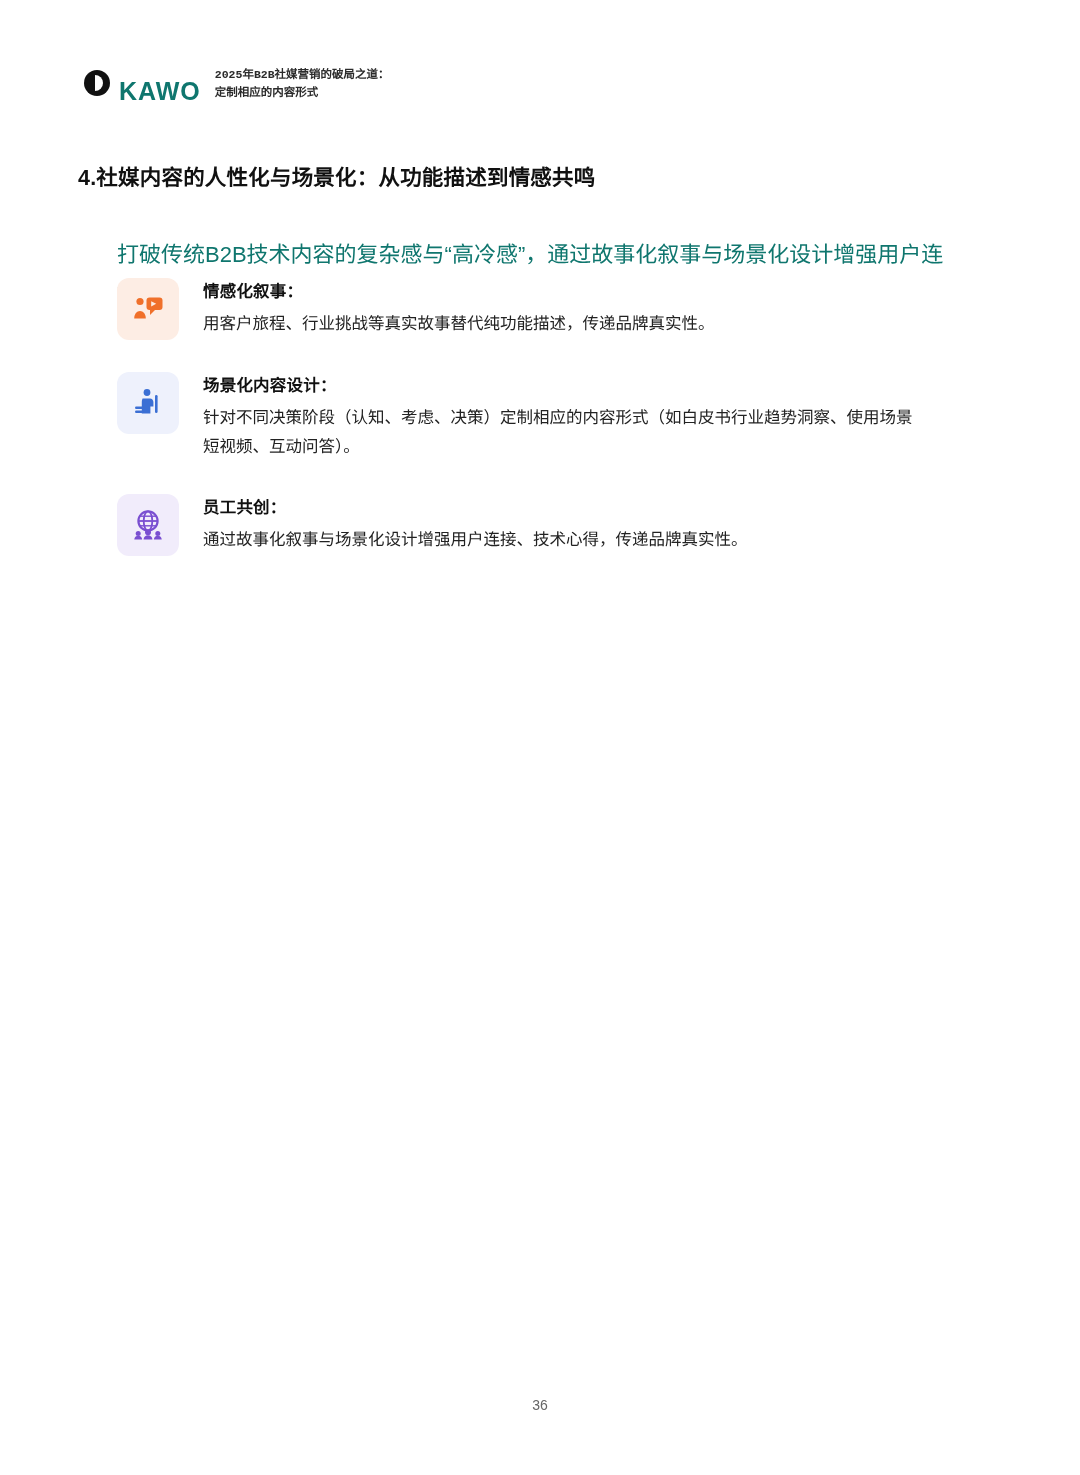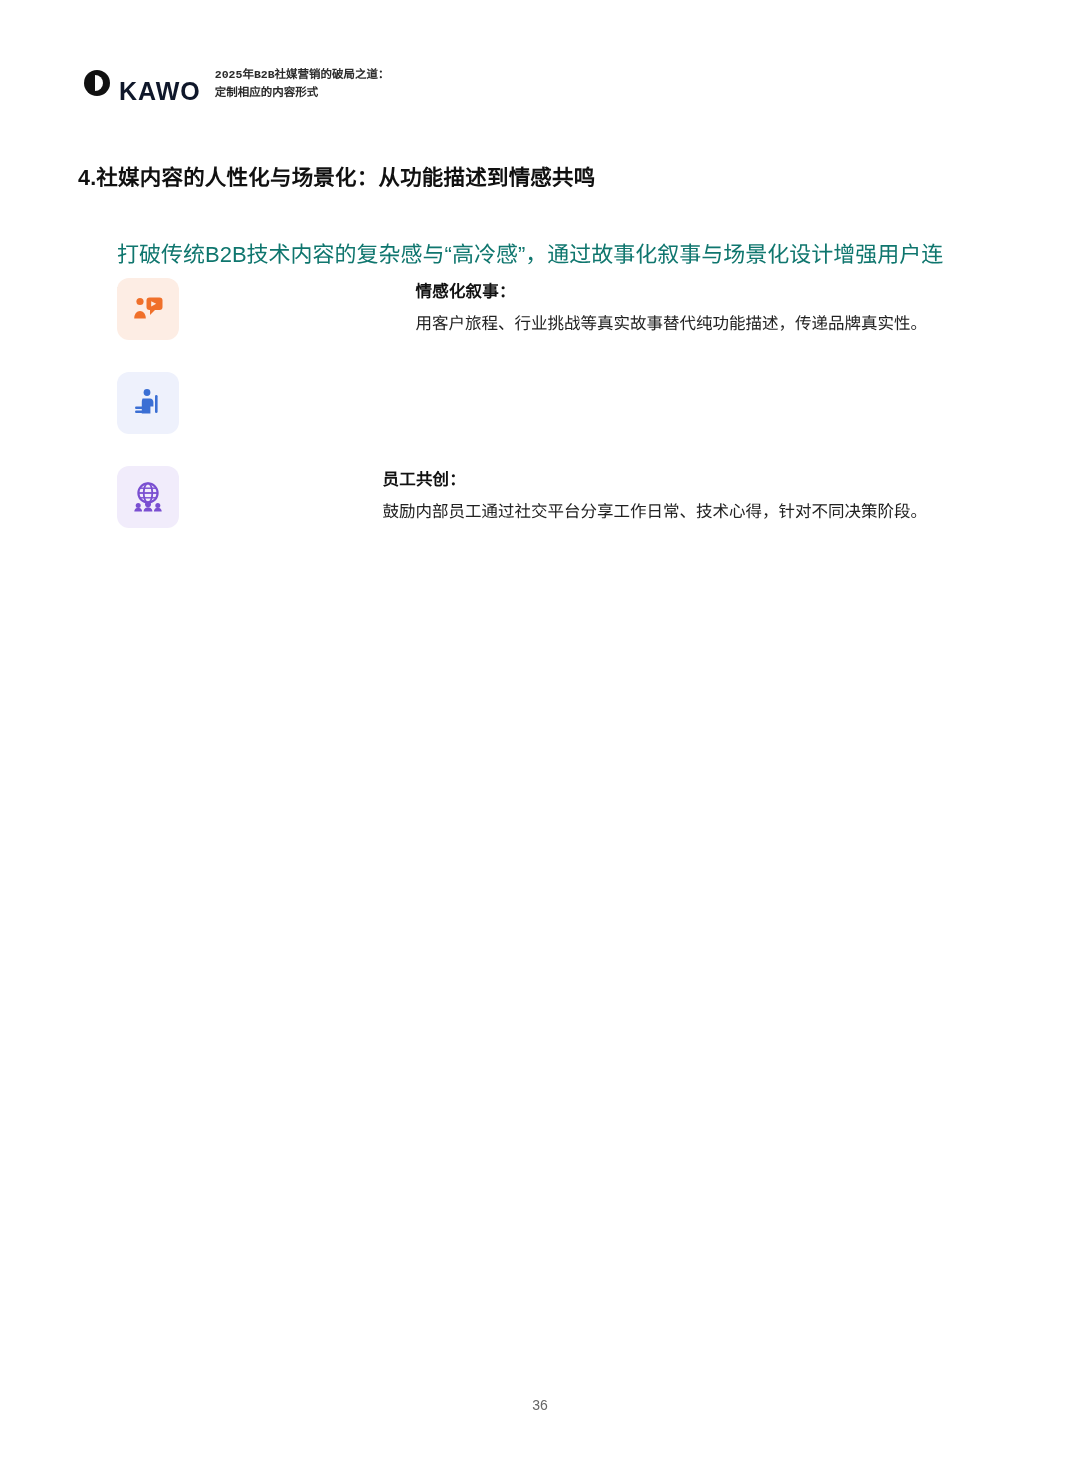--- a/index.html
+++ b/index.html
@@ -45,21 +45,21 @@
     top: 5px;
     width: 8px;
     height: 16px;
     background: #ffffff;
     border-radius: 0 8px 8px 0;
   }
   .brand-name {
     font-size: 25px;
     font-weight: 700;
     letter-spacing: 1px;
-    color: #0f172a;
+    color: #0f766e;
     line-height: 1;
     margin-top: 17px;
   }
   .header-sub {
     font-size: 11.5px;
     line-height: 1.55;
     color: #2b2b2b;
     font-weight: 700;
     padding-top: 2px;
     max-width: 300px;
@@ -93,21 +93,20 @@
     position: absolute;
     top: 276px;
     left: 117px;
     width: 810px;
   }
   .item {
     display: flex;
     align-items: flex-start;
     gap: 24px;
     margin-bottom: 30px;
-    justify-content: space-between;
   }
   .item-icon {
     width: 62px;
     height: 62px;
     border-radius: 12px;
     flex: none;
     display: flex;
     align-items: center;
     justify-content: center;
     margin-top: 2px;
@@ -176,20 +175,24 @@
 
   <div class="item">
     <div class="item-icon" style="background:#EEF1FC;">
       <svg width="34" height="34" viewBox="0 0 34 34" aria-hidden="true">
         <circle cx="16" cy="6.5" r="3.4" fill="#3B6FD4"></circle>
         <path d="M11.5 12.5h7.5c2 0 3.4 1.5 3.4 3.6v4.3h-3v7.2h-8.6V16c0-2 .9-3.5 0.7-3.5z" fill="#3B6FD4"></path>
         <rect x="4" y="20.5" width="8.5" height="2.4" rx="1.2" fill="#3B6FD4"></rect>
         <rect x="4" y="24.6" width="8.5" height="2.4" rx="1.2" fill="#3B6FD4"></rect>
         <rect x="24" y="9" width="2.6" height="18" rx="1.3" fill="#3B6FD4"></rect>
       </svg>
+    </div>
+    <div class="item-body">
+      <div class="item-title">场景化内容设计：</div>
+      <div class="item-text">针对不同决策阶段（认知、考虑、决策）定制相应的内容形式（如白皮书行业趋势洞察、使用场景短视频、互动问答）。</div>
     </div>
   </div>
 
   <div class="item">
     <div class="item-icon" style="background:#F1ECFB;">
       <svg width="34" height="34" viewBox="0 0 34 34" aria-hidden="true">
         <circle cx="17" cy="13" r="9.6" fill="none" stroke="#7A4FD1" stroke-width="2.2"></circle>
         <ellipse cx="17" cy="13" rx="4.3" ry="9.6" fill="none" stroke="#7A4FD1" stroke-width="1.8"></ellipse>
         <line x1="7.4" y1="13" x2="26.6" y2="13" stroke="#7A4FD1" stroke-width="1.8"></line>
         <line x1="8.8" y1="8.2" x2="25.2" y2="8.2" stroke="#7A4FD1" stroke-width="1.4"></line>
@@ -197,19 +200,19 @@
         <circle cx="17" cy="24.3" r="3" fill="#7A4FD1"></circle>
         <path d="M12.6 31.5c0-2.6 2-4.3 4.4-4.3s4.4 1.7 4.4 4.3z" fill="#7A4FD1"></path>
         <circle cx="7.2" cy="25.6" r="2.5" fill="#7A4FD1"></circle>
         <path d="M3.3 31.5c0-2.2 1.7-3.7 3.9-3.7s3.9 1.5 3.9 3.7z" fill="#7A4FD1"></path>
         <circle cx="26.8" cy="25.6" r="2.5" fill="#7A4FD1"></circle>
         <path d="M22.9 31.5c0-2.2 1.7-3.7 3.9-3.7s3.9 1.5 3.9 3.7z" fill="#7A4FD1"></path>
       </svg>
     </div>
     <div class="item-body">
       <div class="item-title">员工共创：</div>
-      <div class="item-text">鼓励内部员工通过社交平台分享工作日常、技术心得，针对不同决策阶段。</div>
+      <div class="item-text">通过故事化叙事与场景化设计增强用户连接、技术心得，传递品牌真实性。</div>
     </div>
   </div>
 
 </div>
 
 <div class="page-number">36</div>
 
 </body></html>

